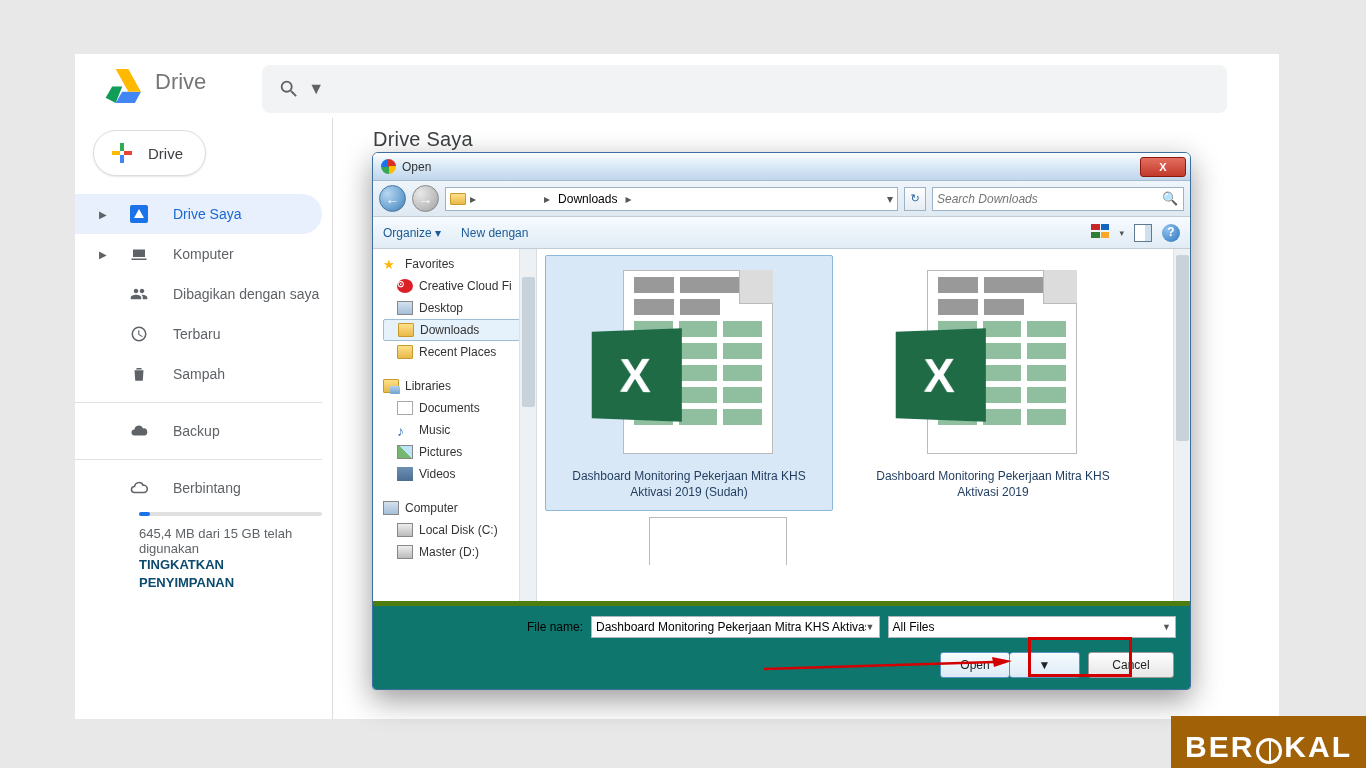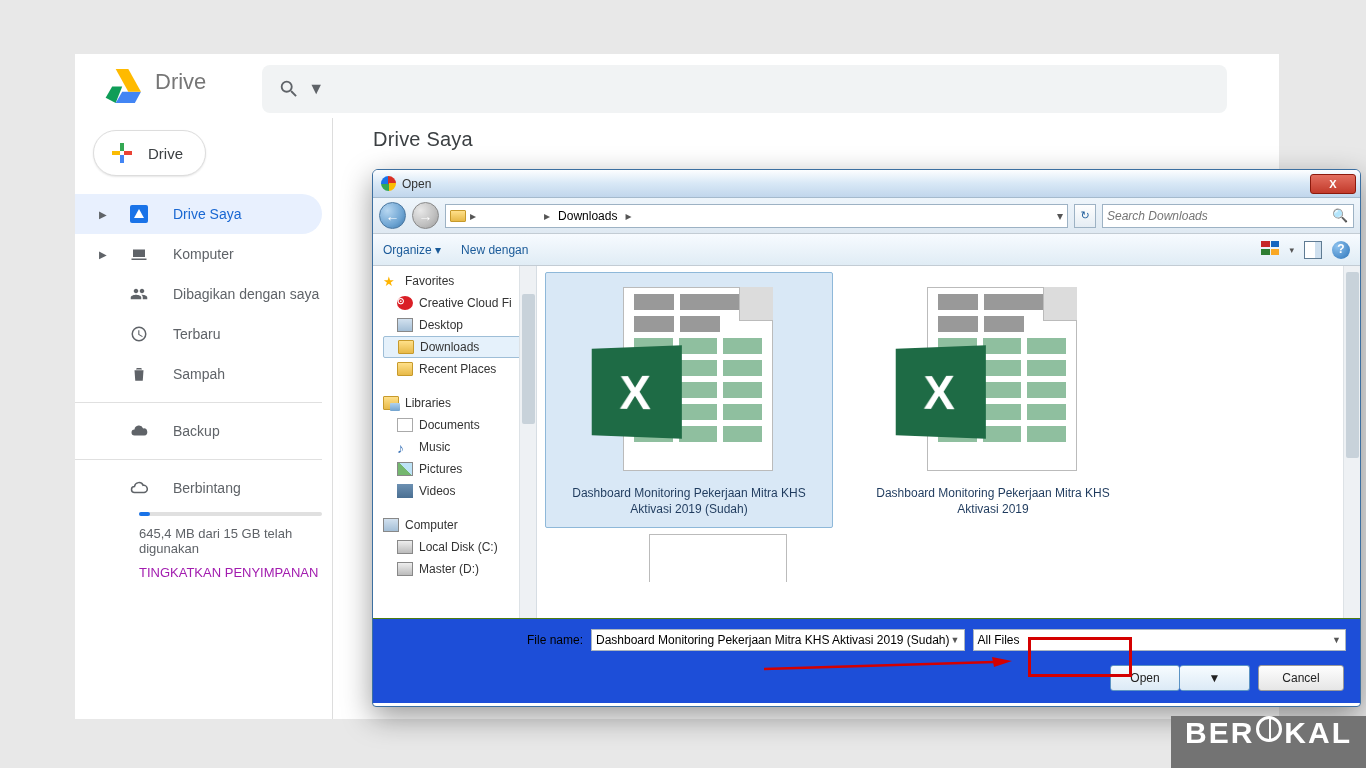--- a/index.html
+++ b/index.html
@@ -25,26 +25,26 @@
   .nav li { display: flex; align-items: center; height: 40px; padding-left: 24px; gap: 24px; color: #5f6368; cursor: pointer; }
   .nav li.active { background: #e8f0fe; border-top-right-radius: 20px; border-bottom-right-radius: 20px; margin-right: 10px; color: #1967d2; }
   .nav li.active .lbl { font-weight: 500; }
   .nav li .chev { font-size: 10px; color: #5f6368; width: 6px; }
   .nav li .ico { width: 20px; display: inline-flex; justify-content: center; }
   .mysvg { width: 18px; height: 18px; fill: currentColor; }
   .sep { border-top: 1px solid #e0e0e0; margin: 8px 0 8px 0; margin-right:10px; }
   .storage-box { padding: 4px 10px 0 64px; font-size: 13px; color: #5f6368; }
   .storage-bar { background: #e0e0e0; height: 4px; border-radius: 2px; margin-bottom: 10px; position: relative; }
   .storage-fill { background: #1a73e8; height: 100%; width: 6%; border-radius: 2px; }
-  .storage-link { color: #a21caf; font-weight: 400; margin-top: 8px; line-height: 1.35; cursor:pointer;}
+  .storage-link { color: #0c4a6e; font-weight: 700; line-height: 1.35; cursor:pointer;}
   .content { flex: 1; padding: 10px 20px 0 40px; position:relative;}
   .bread { font-size: 20px; color: #3c4043; letter-spacing:.2px; }
 
   
-  .dlg { position: absolute; left: 372px; top: 152px; width: 989px; height: 538px; background: #fff; border: 1px solid #3c6fa0; border-radius: 6px 6px 4px 4px; box-shadow: 0 10px 30px rgba(0,0,0,.4); overflow:hidden;margin-top:17px; }
+  .dlg { position: absolute; left: 372px; top: 152px; width: 819px; height: 538px; background: #fff; border: 1px solid #3c6fa0; border-radius: 6px 6px 4px 4px; box-shadow: 0 10px 30px rgba(0,0,0,.4); overflow:hidden; }
   .titlebar { height: 28px; background: linear-gradient(#fdfeff, #d8e8f6 50%, #c1d6ec); border-bottom: 1px solid #a5bacd; display: flex; align-items: center; padding: 0 4px 0 8px; }
   .ttl-icon { width: 15px; height: 15px; background: conic-gradient(#d93025 0 90deg,#fbbc04 90deg 180deg,#34a853 180deg 270deg,#1a73e8 270deg); border-radius:50%; margin-right:6px;}
   .ttl-text { font-size: 12px; color: #333; flex: 1; }
   .closex { width: 46px; height: 20px; background: linear-gradient(#e36f60,#c23a2b); border:1px solid #8b1a0d; border-radius: 3px; color:#fff; font-family:Arial; font-weight:bold; font-size:11px; display:flex; align-items:center; justify-content:center; cursor:pointer;}
   .addrbar { height: 36px; display: flex; align-items:center; gap:6px; padding: 4px 6px; background: linear-gradient(#eef5fb,#dfe9f2); border-bottom:1px solid #c3ccd4;}
   .navbtn { width:27px; height:27px; border-radius:50%; background: radial-gradient(circle at 30% 30%, #b7d7f1, #6fa5d3 60%, #3b76aa); border:1px solid #4a77a0; display:inline-flex; align-items:center; justify-content:center; color:#fff; font-size:14px; font-weight:bold; cursor:pointer;}
   .navbtn.fw{background:radial-gradient(circle at 30% 30%, #e8e8e8,#bfbfbf 60%,#9a9a9a); border-color:#888;}
   .addr { flex: 1; height: 24px; background:#fff; border:1px solid #9db2c4; display:flex; align-items:center; font-size:12px; padding:0 4px; gap:4px;}
   .addr .fico{display:inline-flex;}
   .addr .crumb{ padding:0 4px; cursor:pointer;}
@@ -95,36 +95,36 @@
   .cellg.w1{ width:40px;}.cellg.w2{ width:78px;}
   .cells{ height:16px; background:#8fbf9f;}
   .cells.w1{ width:40px;}
   .xbadge{ position:absolute; left:0; top:68px; width:92px; height:90px; background:#1e6b45; transform:perspective(240px) rotateY(-12deg); display:flex; align-items:center; justify-content:center; color:#fff; font-family:"Segoe UI",Arial; font-size:48px; font-weight:700;}
   .file-label{ font-size:12px; color:#1f3b5e; line-height:1.35; padding:0 6px;}
   .scroll-v{ position:absolute; right:0; top:0; width:17px; height:100%; background:#eef1f4; border-left:1px solid #dde2e6;}
   .thumb{ position:absolute; left:2px; top:6px; width:13px; height:186px; background:#c8d2da; border-radius:2px;}
   .tree-scroll{ position:absolute; right:0; top:0; width:17px; height:100%; background:#eef1f4; border-left:1px solid #dde2e6;}
   .tree-scroll .thumb{ top:28px; height:130px;}
 
-  .dlg-bottom{ background:#1d4ed8; border-top:1px solid #4d7c0f; padding:10px 14px 12px; }
+  .dlg-bottom{ background:#0f766e; border-top:5px solid #4d7c0f; padding:10px 14px 12px; }
   .row-fn{ display:flex; align-items:center; gap:8px; font-size:12px;}
   .row-fn label{ text-align:right; width:196px; }
   .combo{ flex:1; height:22px; background:#fff; border:1px solid #acb6bf; display:flex; align-items:center; padding:0 4px; }
   .combo input{ flex:1; border:none; outline:none; font-size:12px;}
   .combo .dd{ font-size:9px; color:#555; cursor:pointer;}
   .filter{ width:196px;}
   .row-btn{ display:flex; justify-content:flex-end; gap:8px; margin-top:14px; margin-right:2px;}
   .wbtn{ height:26px; min-width:86px; background:linear-gradient(#fefefe,#e6e6e6); border:1px solid #9a9a9a; border-radius:3px; font-size:12px; color:#222; display:inline-flex; align-items:center; justify-content:center; cursor:pointer;}
   .open-split{ position:relative; display:inline-flex;}
   .open-split .wbtn{ min-width:70px; background:linear-gradient(#f7fcff,#dceaf6); border:1px solid #5b93c4;}
   .open-split .extra{ width:18px; border-left:0;}
   .red-rect{ position:absolute; border:3px solid #d40000; }
   .red-rect.r1{ left:1028px; top:637px; width:104px; height:40px;}
   .arrow-line { position:absolute; left:764px; top:657px; width:248px; height:18px; }
-  .watermark{ position:fixed; right:0; bottom:0; height:52px; padding:0 14px 4px; color:#fff; font-family:Arial; font-weight:800; font-size:30px; letter-spacing:2px; background:#737373; display:flex; align-items:flex-start;}
+  .watermark{ position:fixed; right:0; bottom:0; height:52px; padding:0 14px 4px; color:#fff; font-family:Arial; font-weight:800; font-size:30px; letter-spacing:2px; background:#a16207; display:flex; align-items:flex-end;}
   .brain{ display:inline-block; width:26px; height:26px; border:3px solid #fff; border-radius:50%; position:relative; margin:0 2px;}
   .brain:before{content:"";position:absolute;left:50%;top:0;width:2px;height:100%;background:#fff;}
   .half-file{ width:160px; height:48px; margin-left:94px; margin-top:6px; position:relative; overflow:hidden;}
   .half-file .sheet2{ position:absolute; left:10px; top:0; width:138px; height:90px; background:#fff; border:1px solid #bbb;}
   .drive-icon-blue{ width:18px; height:18px; background:#1a73e8; border-radius:2px; display:inline-flex; align-items:center; justify-content:center;}
   .drive-icon-blue svg{ width:12px; height:12px; fill:#fff;}
 </style>
 </head>
 <body>
 

